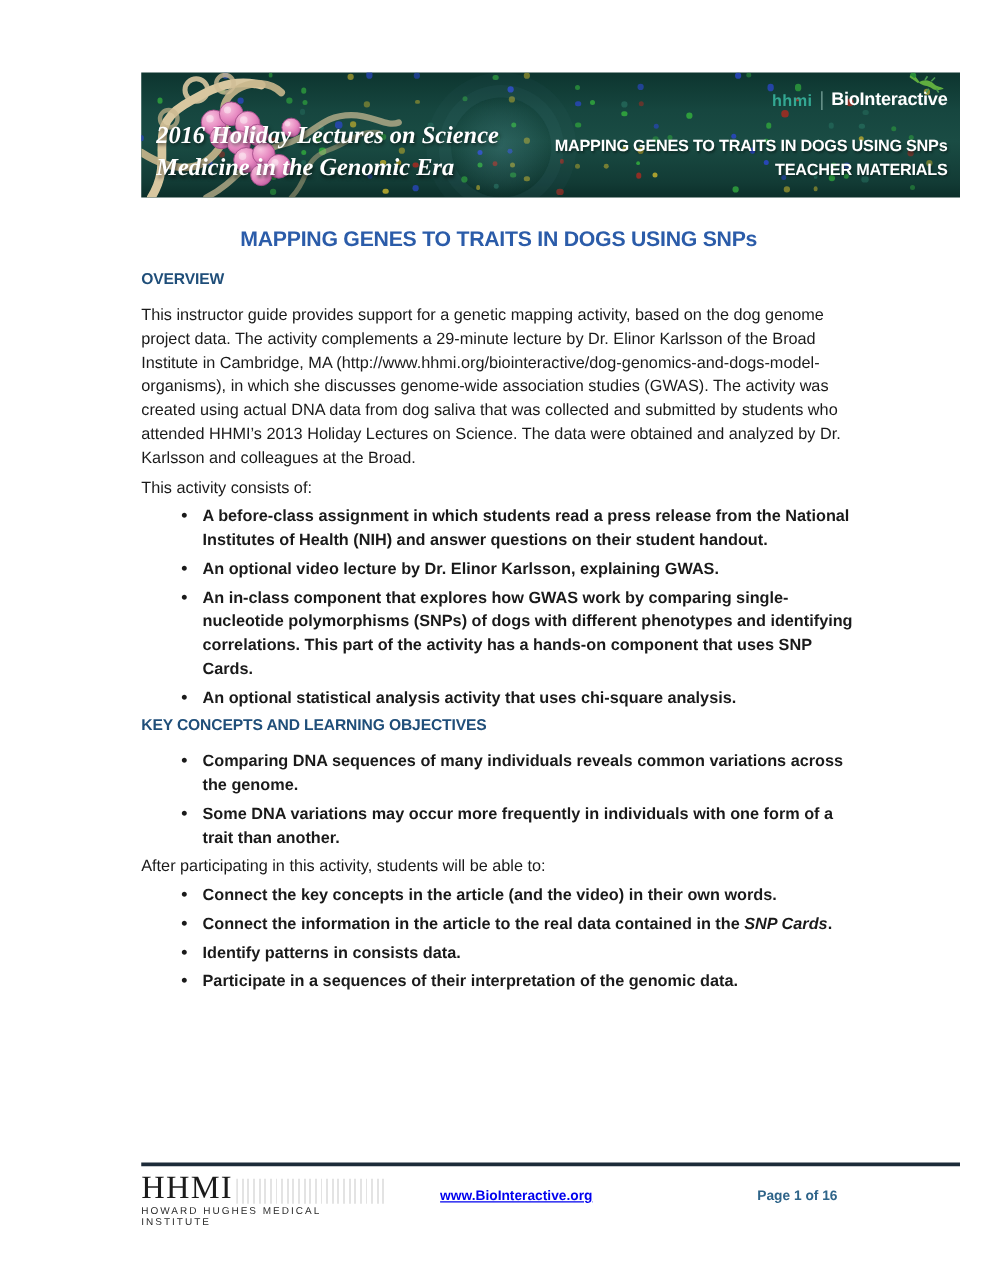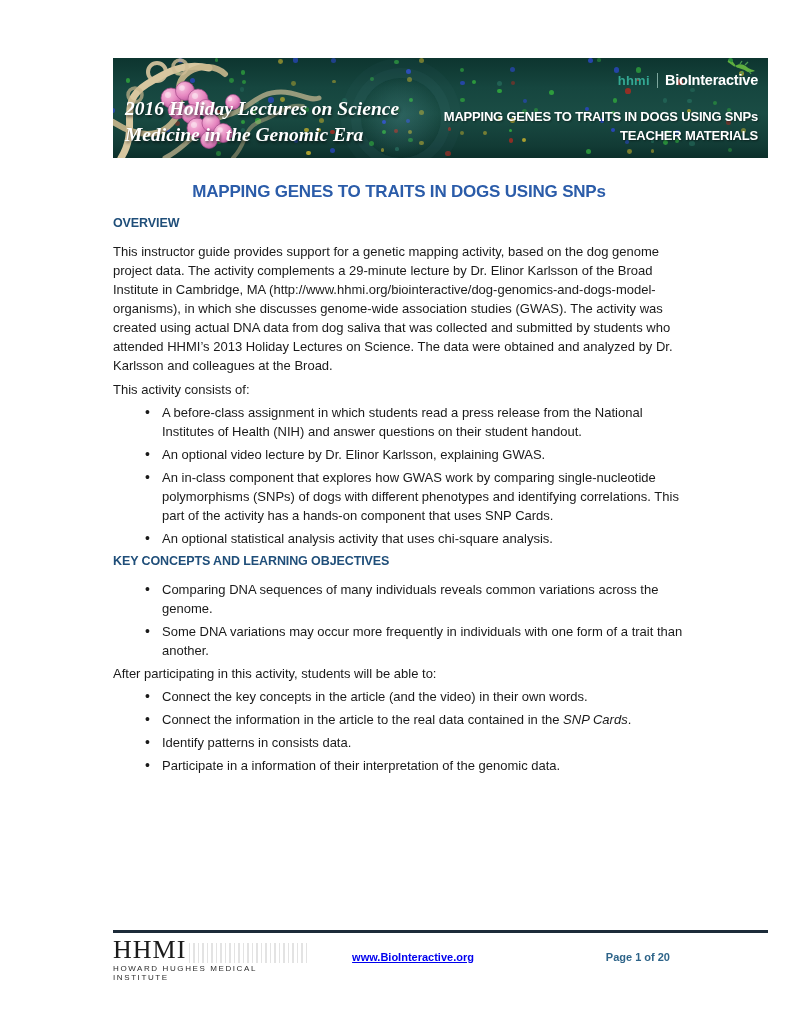--- a/index.html
+++ b/index.html
@@ -27,21 +27,21 @@
           text-shadow:1px 1px 2px rgba(0,0,0,.45);}
 
   
   .main{position:absolute;left:113px;top:172px;width:572px;font-size:13px;line-height:19px;}
   .doc-title{margin:10px 0 13px 0;text-align:center;color:#2b5ca9;
              font-size:17px;font-weight:bold;letter-spacing:-.2px;}
   .sec-heading{margin:0 0 9px 0;color:#1f4e79;font-size:12.5px;font-weight:bold;letter-spacing:-.1px;}
   .para{margin:0 0 5px 0;}
   .lead-in{margin:0 0 4px 0;}
   ul.blist{list-style:none;margin:0 0 2px 0;padding:0;}
-  ul.blist li{position:relative;padding-left:49px;margin-bottom:4px;}
+  ul.blist li{position:relative;padding-left:49px;margin-bottom:4px;font-weight:bold;}
   ul.blist li::before{content:"•";position:absolute;left:32px;top:0;font-size:14px;}
   .it{font-style:italic;}
   .kc{margin-top:4px;}
 
   
   .footer{position:absolute;left:113px;top:930px;width:655px;}
   .footer-rule{height:3px;background:#1c2b39;}
   .footer-row{display:flex;width:557px;padding-top:5px;}
   .f-left{width:190px;position:relative;}
   .f-mid{width:220px;text-align:center;padding-top:9px;}
@@ -255,34 +255,34 @@
     <ul class="blist">
       <li><span>Comparing DNA sequences of many individuals reveals common variations across the genome.</span></li>
       <li><span>Some DNA variations may occur more frequently in individuals with one form of a trait than another.</span></li>
     </ul>
 
     <p class="lead-in">After participating in this activity, students will be able to:</p>
     <ul class="blist">
       <li><span>Connect the key concepts in the article (and the video) in their own words.</span></li>
       <li><span>Connect the information in the article to the real data contained in the </span><span class="it">SNP Cards</span><span>.</span></li>
       <li><span>Identify patterns in consists data.</span></li>
-      <li><span>Participate in a information of their interpretation of the genomic data.</span></li>
+      <li><span>Participate in a sequences of their interpretation of the genomic data.</span></li>
     </ul>
   </main>
 
   <footer class="footer">
     <div class="footer-rule"></div>
     <div class="footer-row">
       <div class="f-left">
         <div class="hhmi-mark">HHMI</div>
         <div class="hhmi-bars"></div>
         <div class="institute">HOWARD HUGHES MEDICAL INSTITUTE</div>
       </div>
       <div class="f-mid">
         <a class="bio-link">www.BioInteractive.org</a>
       </div>
       <div class="f-right">
-        <span class="page-num">Page 1 of 20</span>
+        <span class="page-num">Page 1 of 16</span>
       </div>
     </div>
   </footer>
 
 </div>
 
 </body></html>

